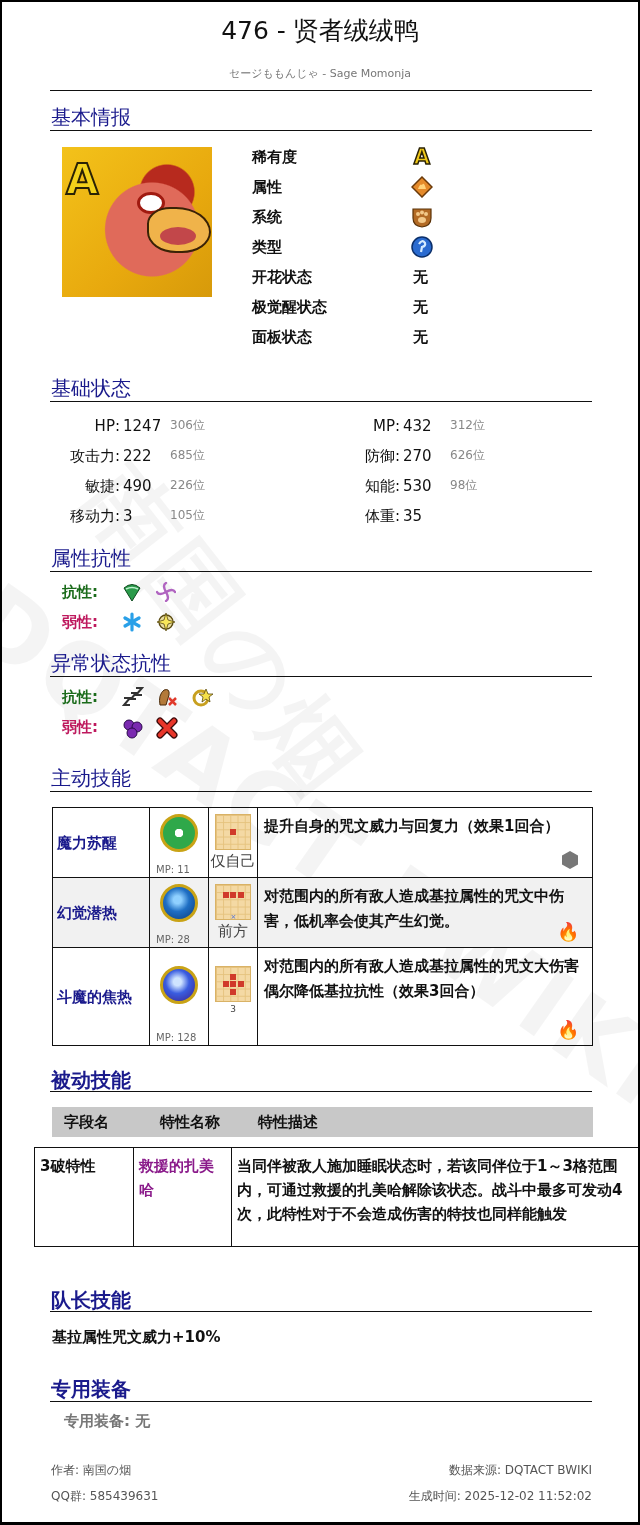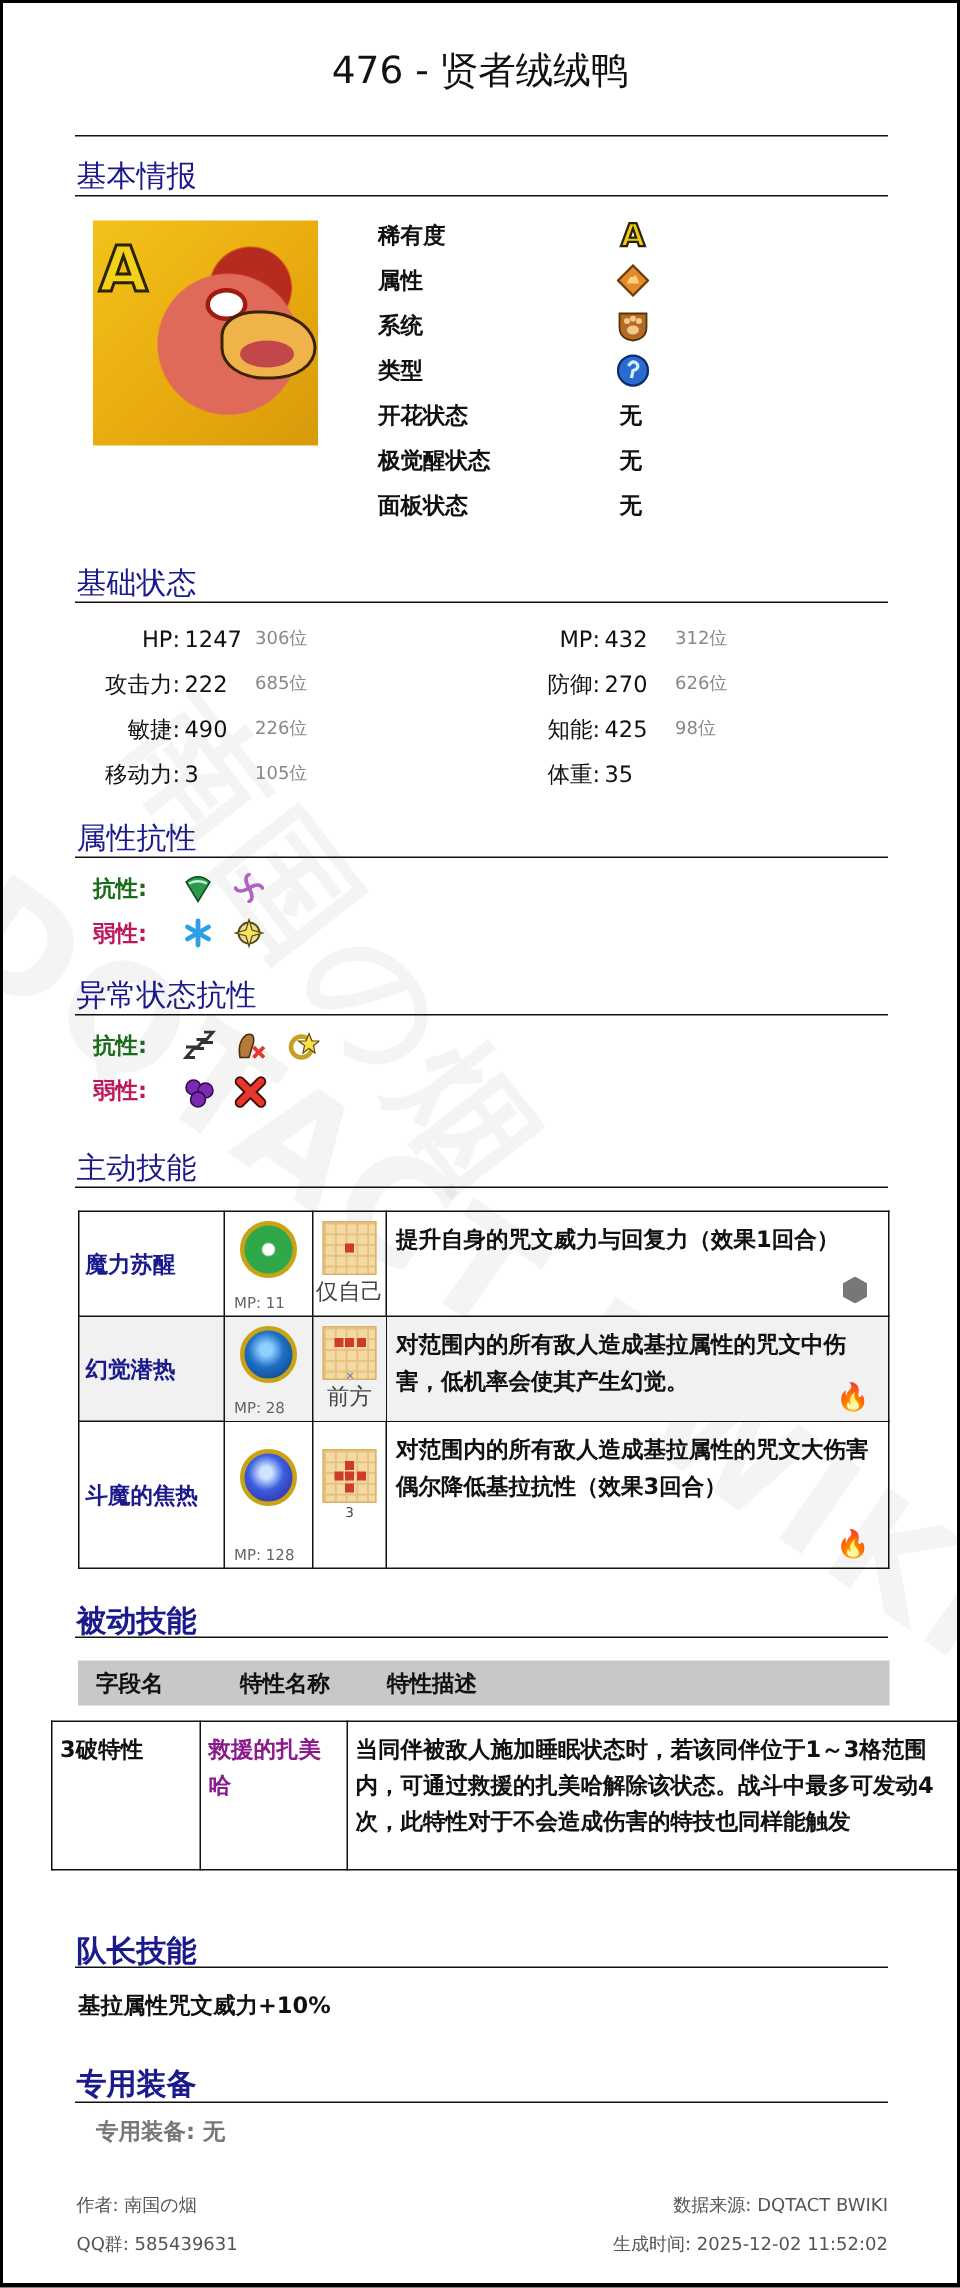--- a/index.html
+++ b/index.html
@@ -10,21 +10,21 @@
   .page {
     position: absolute; left: 2px; top: 2px; width: 636px; height: 1520px;
     background: #fff; overflow: hidden;
   }
   .wm {
     position: absolute; pointer-events: none; color: rgba(0,0,0,0.045);
     font-weight: bold; white-space: nowrap;
   }
   .wm1 { left: 150px; top: 440px; font-size: 90px; transform: rotate(52deg); transform-origin: left top; letter-spacing: 6px; }
   .wm2 { left: 10px; top: 560px; font-size: 96px; transform: rotate(35deg); transform-origin: left top; letter-spacing: 4px; }
-  .title { position: absolute; top: 28px; width: 636px; text-align: center; font-size: 25px; color: #111; }
+  .title { position: absolute; top: 12px; width: 636px; text-align: center; font-size: 25px; color: #111; }
   .subtitle { position: absolute; top: 64px; width: 636px; text-align: center; font-size: 11px; color: #777; }
   .hr { position: absolute; left: 48px; width: 542px; height: 0; border-top: 1.5px solid #111; }
   .sec { position: absolute; left: 49px; font-size: 20px; color: #1a1a8c; }
   .sec.bold { font-weight: bold; }
   .portrait {
     position: absolute; left: 60px; top: 145px; width: 150px; height: 150px;
     background: radial-gradient(circle at 60% 55%, #e06a5a 0 38%, transparent 39%),
                 radial-gradient(circle at 70% 30%, #b72a1e 0 18%, transparent 19%),
                 linear-gradient(135deg, #f3c21a, #e8a90e 60%, #d79a0a);
   }
@@ -71,20 +71,21 @@
   .foot { position: absolute; font-size: 12px; color: #555; }
 </style>
 </head>
 <body>
 
 <div class="page">
   <div class="wm wm1">南国の烟</div>
   <div class="wm wm2">DQTACT BWIKI</div>
 
   <div class="title">476 - 贤者绒绒鸭</div>
+  <div class="subtitle">セージももんじゃ - Sage Momonja</div>
   <div class="hr" style="top:88px"></div>
 
   <div class="sec" style="top:102px">基本情报</div>
   <div class="hr" style="top:128px"></div>
 
   <div class="portrait">
     <span class="rank">A</span>
     <span class="eye"></span>
     <span class="beak"></span>
     <span class="mouth"></span>
@@ -133,21 +134,21 @@
   <div class="stat-val" style="left:121px;top:505px">3</div>
   <div class="stat-rank" style="left:168px;top:505px">105位</div>
 
   <div class="stat-label" style="left:318px;width:80px;top:415px">MP:</div>
   <div class="stat-val" style="left:401px;top:415px">432</div>
   <div class="stat-rank" style="left:448px;top:415px">312位</div>
   <div class="stat-label" style="left:318px;width:80px;top:445px">防御:</div>
   <div class="stat-val" style="left:401px;top:445px">270</div>
   <div class="stat-rank" style="left:448px;top:445px">626位</div>
   <div class="stat-label" style="left:318px;width:80px;top:475px">知能:</div>
-  <div class="stat-val" style="left:401px;top:475px">425</div>
+  <div class="stat-val" style="left:401px;top:475px">530</div>
   <div class="stat-rank" style="left:448px;top:475px">98位</div>
   <div class="stat-label" style="left:318px;width:80px;top:505px">体重:</div>
   <div class="stat-val" style="left:401px;top:505px">35</div>
 
   <div class="sec" style="top:543px">属性抗性</div>
   <div class="hr" style="top:569px"></div>
   <div class="res-label res-good" style="top:581px">抗性:</div>
   <svg class="icon" style="left:120px;top:580px;width:20px;height:20px" viewBox="0 0 20 20">
       <path d="M2 6 Q10 -1 18 6 L10 19 Z" fill="#2a9a4a" stroke="#0d4a1d" stroke-width="1"></path>
       <path d="M4 7 Q10 4 16 7" stroke="#bff0cf" stroke-width="1.6" fill="none"></path>

